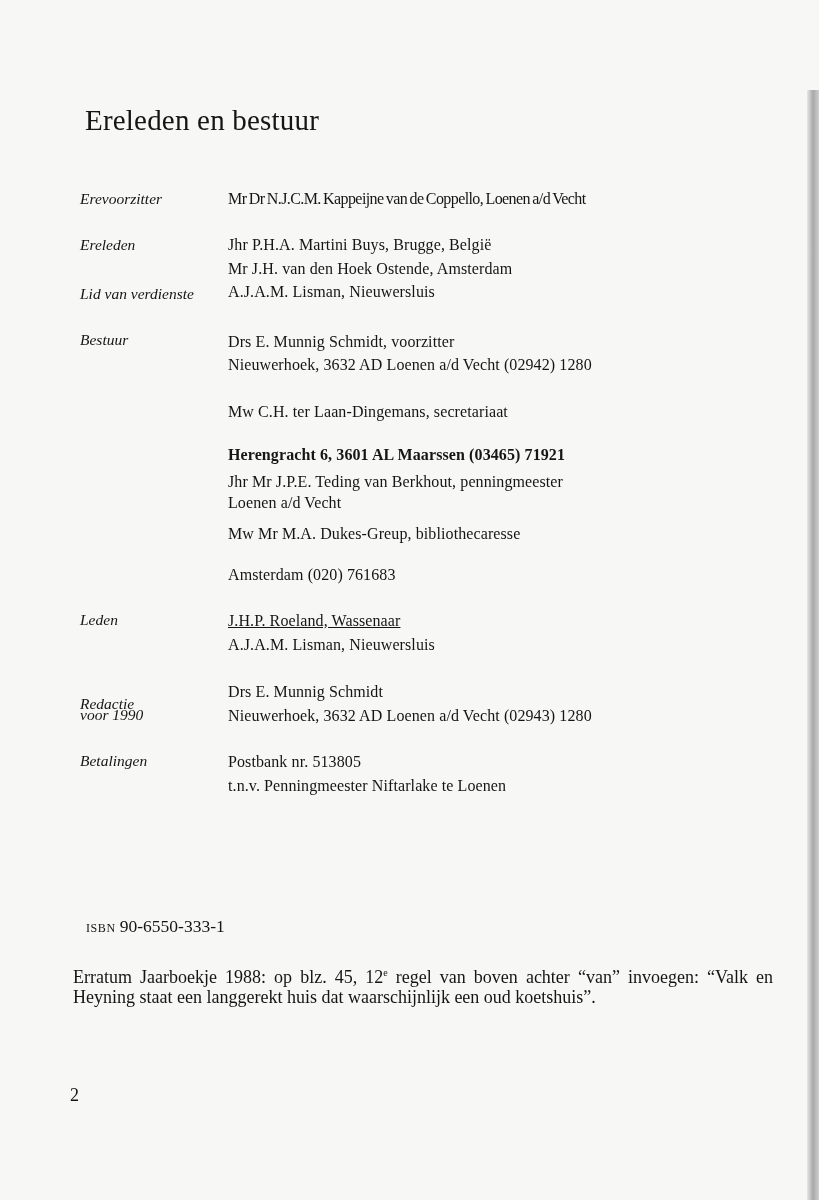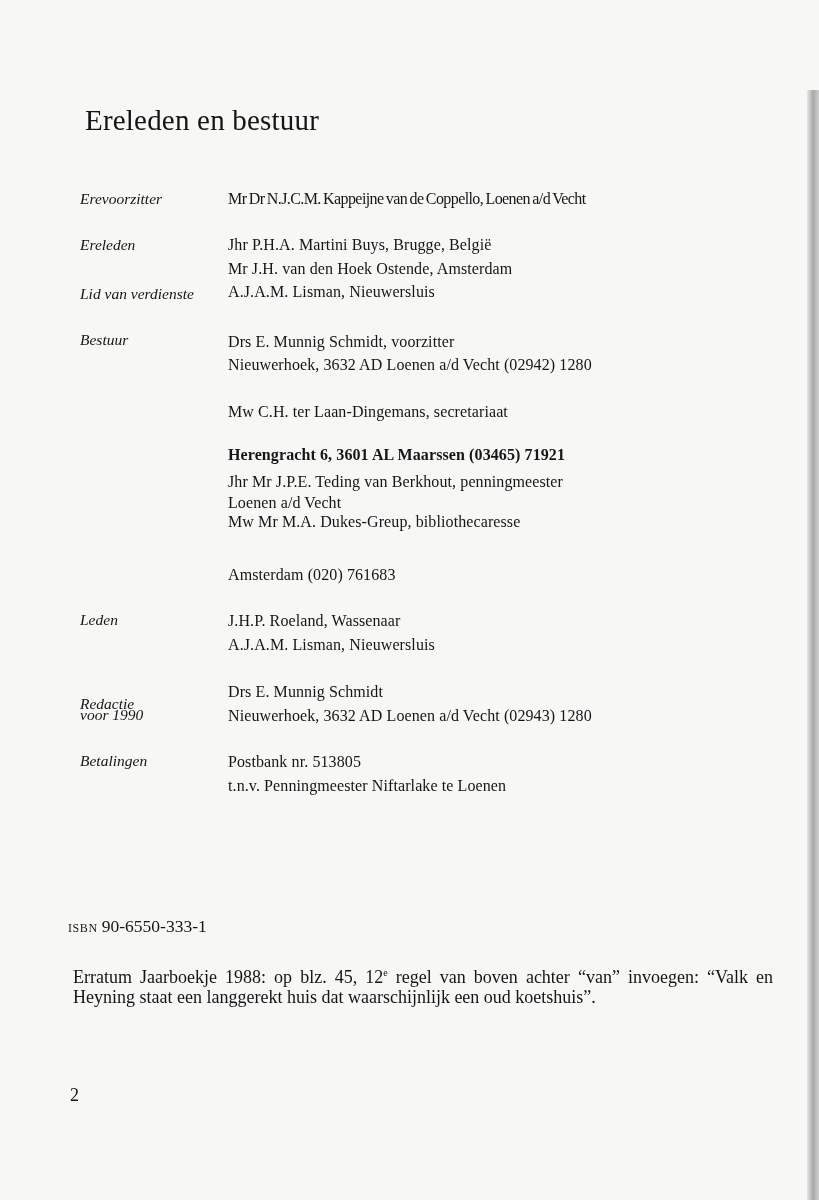--- a/index.html
+++ b/index.html
@@ -25,21 +25,21 @@
     .label {
       position: absolute; left: 80px; font-style: italic; font-size: 15.5px;
       white-space: nowrap;
     }
     .line {
       position: absolute; left: 228px; font-size: 16px; white-space: nowrap;
       letter-spacing: 0.1px;
     }
     .line.tight { letter-spacing: -0.6px; word-spacing: -1px; }
     .isbn {
-      position: absolute; left: 68px; top: 916px; font-size: 17.5px; white-space: nowrap;
+      position: absolute; left: 86px; top: 916px; font-size: 17.5px; white-space: nowrap;
     }
     .isbn .sc { font-size: 12px; letter-spacing: 0.6px; margin-right: 4px; }
     .erratum {
       position: absolute; left: 73px; top: 963px; width: 700px;
       font-size: 18px; line-height: 20px; text-align: justify;
     }
     .erratum p { margin: 0; }
     .pageno {
       position: absolute; left: 70px; top: 1085px; font-size: 18px;
     }
@@ -62,25 +62,25 @@
 <div class="label" style="top:285px;text-align:right;">Lid van verdienste</div>
 <div class="line" style="top:283px;">A.J.A.M. Lisman, Nieuwersluis</div>
 
 <div class="label" style="top:331px;">Bestuur</div>
 <div class="line" style="top:333px;text-align:right;">Drs E. Munnig Schmidt, voorzitter</div>
 <div class="line" style="top:356px;">Nieuwerhoek, 3632 AD Loenen a/d Vecht (02942) 1280</div>
 <div class="line" style="top:403px;">Mw C.H. ter Laan-Dingemans, secretariaat</div>
 <div class="line" style="top:446px;font-weight:bold;">Herengracht 6, 3601 AL Maarssen (03465) 71921</div>
 <div class="line" style="top:473px;">Jhr Mr J.P.E. Teding van Berkhout, penningmeester</div>
 <div class="line" style="top:494px;">Loenen a/d Vecht</div>
-<div class="line" style="top:513px;">Mw Mr M.A. Dukes-Greup, bibliothecaresse</div>
+<div class="line" style="top:525px;">Mw Mr M.A. Dukes-Greup, bibliothecaresse</div>
 <div class="line" style="top:566px;">Amsterdam (020) 761683</div>
 
 <div class="label" style="top:611px;font-family:Liberation Serif, serif;">Leden</div>
-<div class="line" style="top:612px;">J.H.P. Roeland, Wassenaar</div>
+<div class="line" style="top:612px;text-decoration:underline;">J.H.P. Roeland, Wassenaar</div>
 <div class="line" style="top:636px;">A.J.A.M. Lisman, Nieuwersluis</div>
 
 <div class="label" style="top:695px;">Redactie</div>
 <div class="label" style="top:706px;">voor 1990</div>
 <div class="line" style="top:683px;">Drs E. Munnig Schmidt</div>
 <div class="line" style="top:707px;">Nieuwerhoek, 3632 AD Loenen a/d Vecht (02943) 1280</div>
 
 <div class="label" style="top:752px;">Betalingen</div>
 <div class="line" style="top:753px;">Postbank nr. 513805</div>
 <div class="line" style="top:777px;">t.n.v. Penningmeester Niftarlake te Loenen</div>

